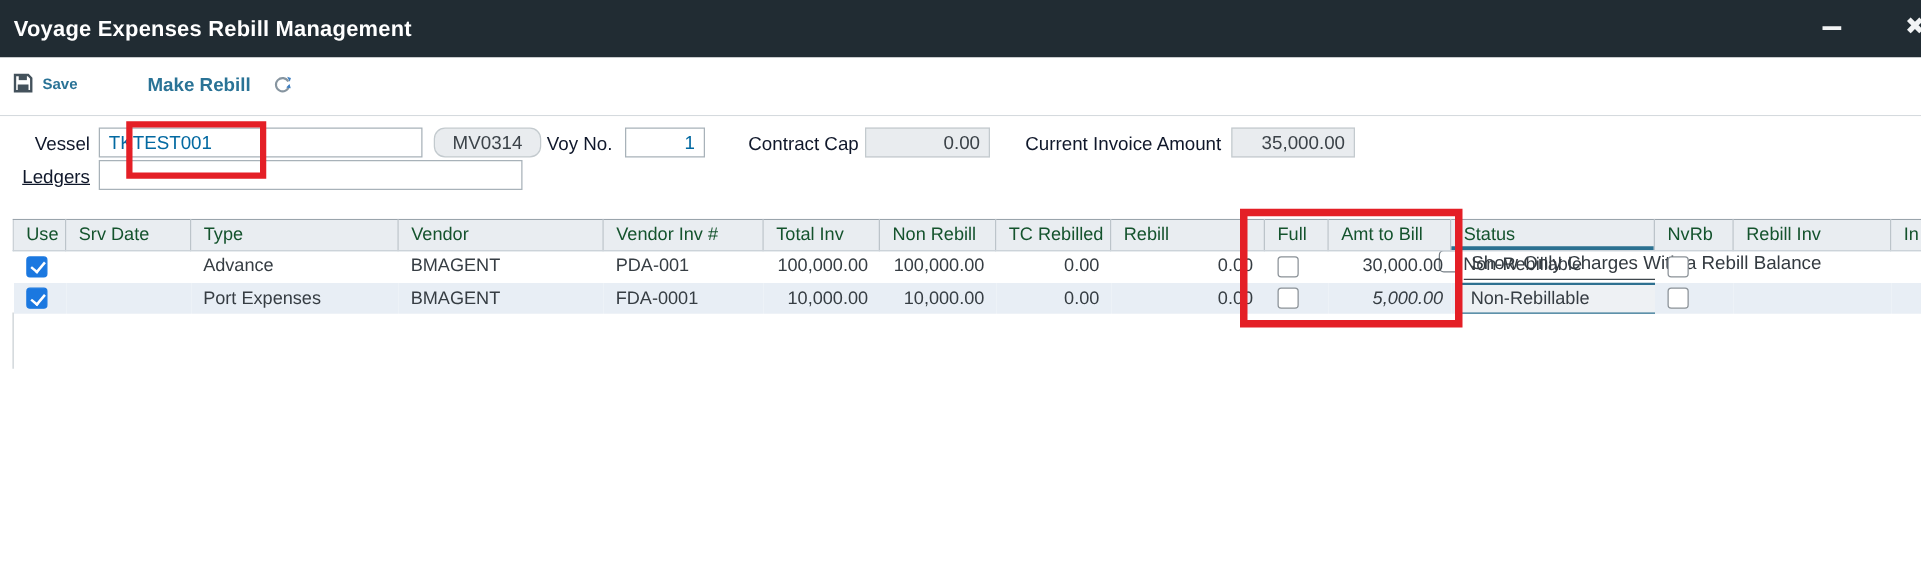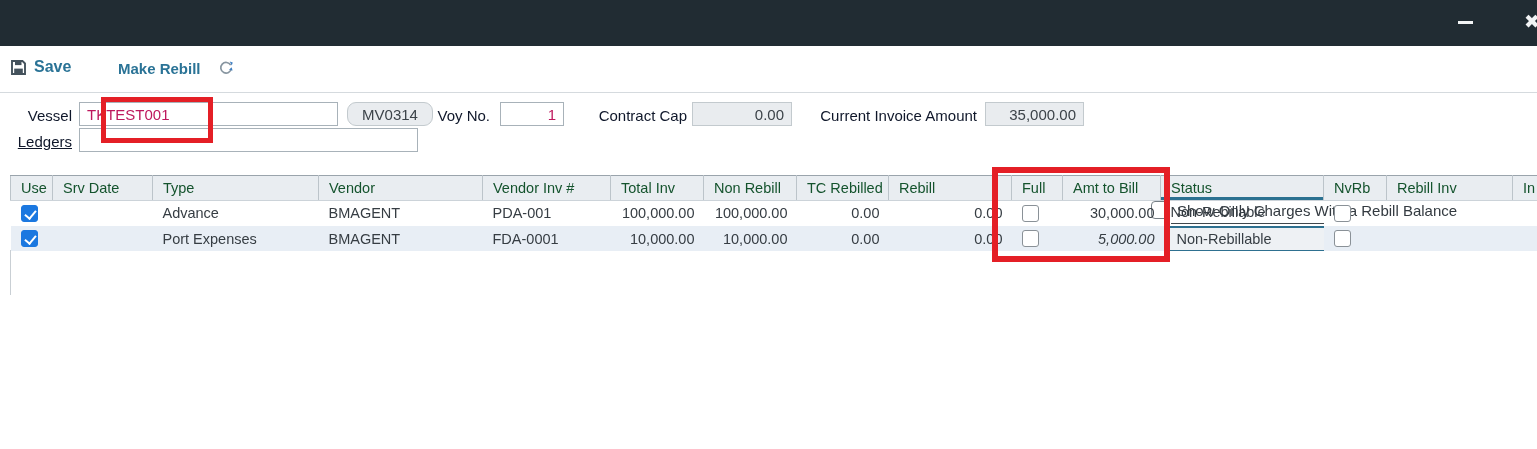--- a/index.html
+++ b/index.html
@@ -28,36 +28,36 @@
   }
   
   .toolbar {
     position:absolute; left:0; top:46px; width:1537px; height:47px;
     background:#ffffff; border-bottom:1px solid #d5dade;
   }
   .tb-save {
     position:absolute; left:10px; top:12px; display:flex; align-items:center;
     gap:7px; cursor:pointer;
   }
-  .tb-save .lbl { color:#2a7396; font-weight:bold; font-size:16px; }
+  .tb-save .lbl { color:#2a7396; font-weight:bold; font-size:12px; }
   .tb-make-rebill {
     position:absolute; left:118px; top:14px; color:#2a7396; font-weight:bold;
     font-size:15px; cursor:pointer; white-space:nowrap;
   }
   .tb-refresh { position:absolute; left:217px; top:13px; cursor:pointer; }
   .anno-box-1 {
     position:absolute; left:101px; top:51px; width:112px; height:46px;
     border:5px solid #e41f26; z-index:20; pointer-events:none;
   }
   
   .form-area { position:absolute; left:0; top:93px; width:1537px; height:82px; background:#fff; }
   .flabel { position:absolute; text-align:right; color:#0f172a; font-size:15px; white-space:nowrap; }
   .fld {
     position:absolute; height:24px; border:1px solid #a8b2b9; background:#fff;
-    font-family:inherit; font-size:15px; color:#be185d; padding:0 7px; outline:none;
+    font-family:inherit; font-size:15px; color:#0369a1; padding:0 7px; outline:none;
   }
   .fld.ro { background:#e9ecef; border:1px solid #c3cace; color:#3c4349; }
   .fld.num { text-align:right; }
   .fld.ctr { text-align:center; }
   .show-check { position:absolute; left:1151px; top:107px; }
   .show-label { position:absolute; left:1177px; top:109px; color:#333a40; font-size:15px; }
   
   input[type=checkbox] {
     appearance:none; -webkit-appearance:none; width:17px; height:17px;
     border:1px solid #8a9197; border-radius:3px; background:#fff; cursor:pointer;
@@ -102,20 +102,21 @@
     border:6px solid #e41f26; z-index:20; pointer-events:none;
   }
   svg { display:block; }
 </style>
 </head>
 <body>
 
 <div class="window">
 
   <div class="titlebar">
+    <span class="title">Voyage Expenses Rebill Management</span>
     <span class="btn-minimize"></span>
     <span class="btn-close">✖</span>
   </div>
 
   <div class="toolbar">
     <span class="tb-save">
       <span>
         <svg width="17" height="17" viewBox="0 0 17 17">
           <path d="M2 2 h10.5 L15 4.5 V15 H2 Z" fill="none" stroke="#44525c" stroke-width="1.9"></path>
           <rect x="5" y="2.5" width="6.5" height="3.6" fill="#44525c"></rect>

